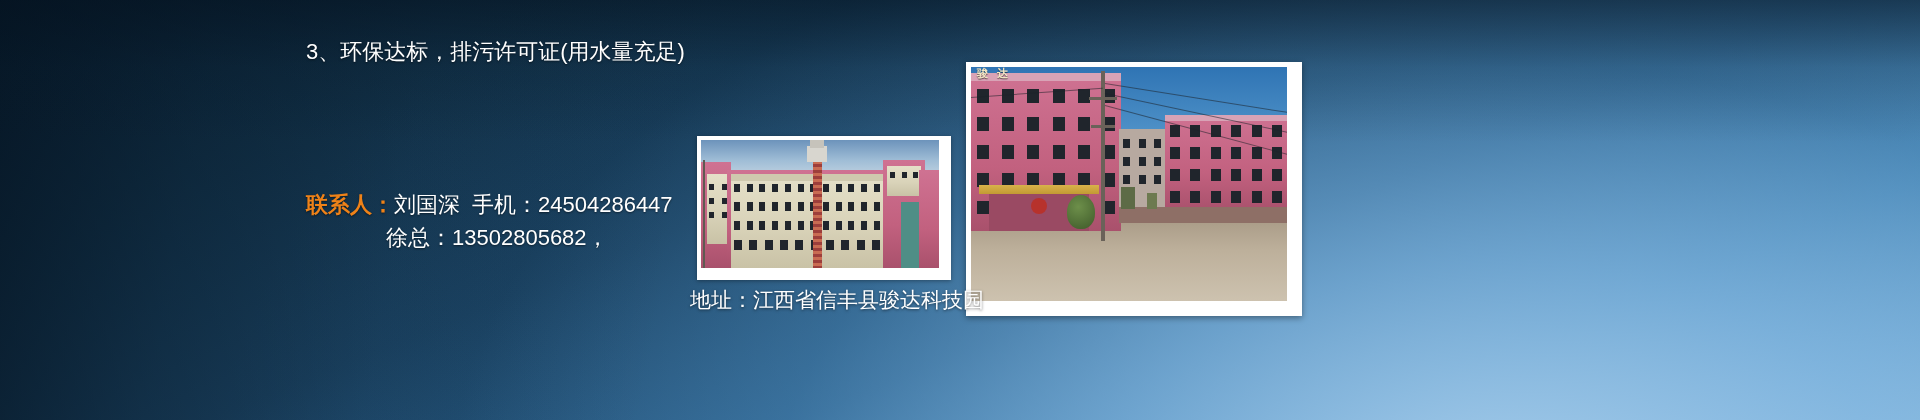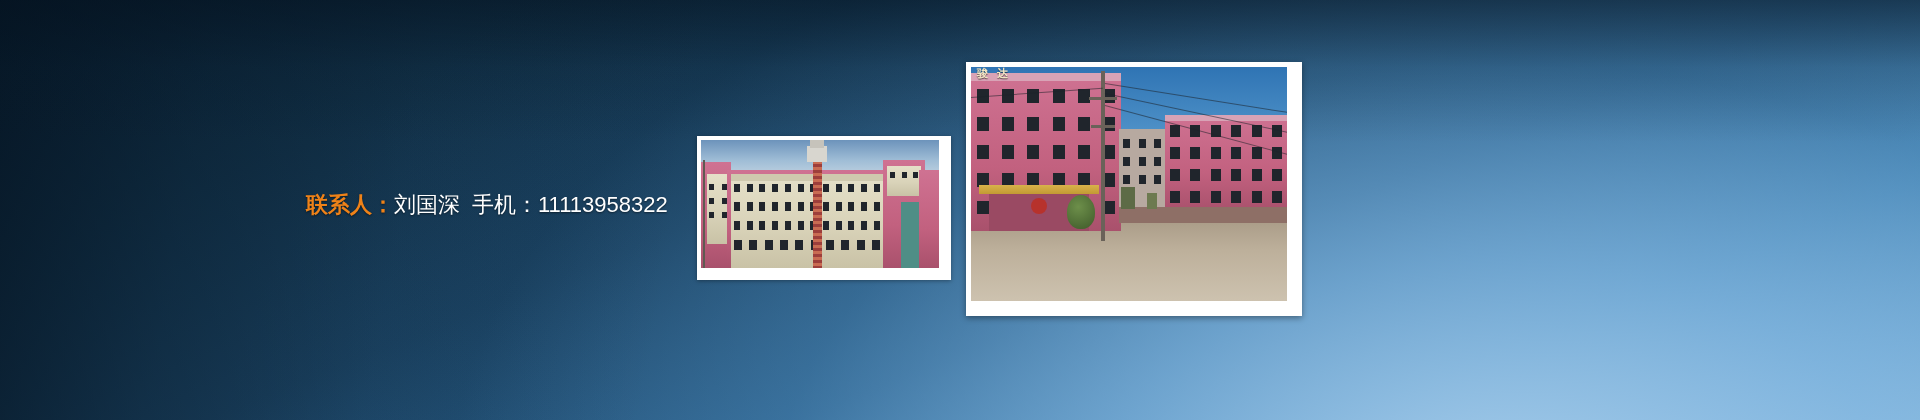--- a/index.html
+++ b/index.html
@@ -203,26 +203,32 @@
 </style>
 </head>
 <body>
 
 <div id="banner">
 
   <div class="copy-block">
 
 
 
+    <div class="bullet">
+      <span>3、</span><span>环保达标，排污许可证(用水量充足)</span>
+    </div>
 
   </div>
 
   <div class="contact-block">
     <div class="contact-line">
-      <span class="contact-label">联系人：</span><span>刘国深</span><span class="gap" style="display:inline-block;width:12px;"></span><span>手机：</span><span>11113958322</span>
+      <span class="contact-label">联系人：</span><span>刘国深</span><span class="gap" style="display:inline-block;width:12px;"></span><span>手机：</span><span>24504286447</span>
+    </div>
+    <div class="contact-line">
+      <span class="contact-indent"></span><span>徐总：13502805682，</span>
     </div>
   </div>
 
   <div class="photo" id="photo-left">
     <div class="inner">
       <div class="sky" style="height:58px;"></div>
       <div class="ground" style="height:18px;background:linear-gradient(180deg,#8d8d8e,#73736f);"></div>
 
       <div class="bld pink" style="left:0; top:22px; width:30px; height:106px;"></div>
       <div class="bld cream" style="left:6px; top:34px; width:22px; height:70px;"></div>
@@ -430,14 +436,15 @@
       <div class="wire" style="left:134px; top:26px; width:190px; transform:rotate(12deg);"></div>
       <div class="wire" style="left:134px; top:38px; width:190px; transform:rotate(15deg);"></div>
       <div class="wire" style="left:0px; top:30px; width:132px; transform:rotate(-4deg);"></div>
 
       <div class="tree" style="left:96px; top:128px; width:28px; height:34px;"></div>
       <div class="bld" style="left:150px; top:120px; width:14px; height:22px; background:#5d6b46;"></div>
       <div class="bld" style="left:176px; top:126px; width:10px; height:16px; background:#6d7a50;"></div>
     </div>
   </div>
 
+  <div class="address">地址：江西省信丰县骏达科技园</div>
 
 </div>
 
 </body></html>

